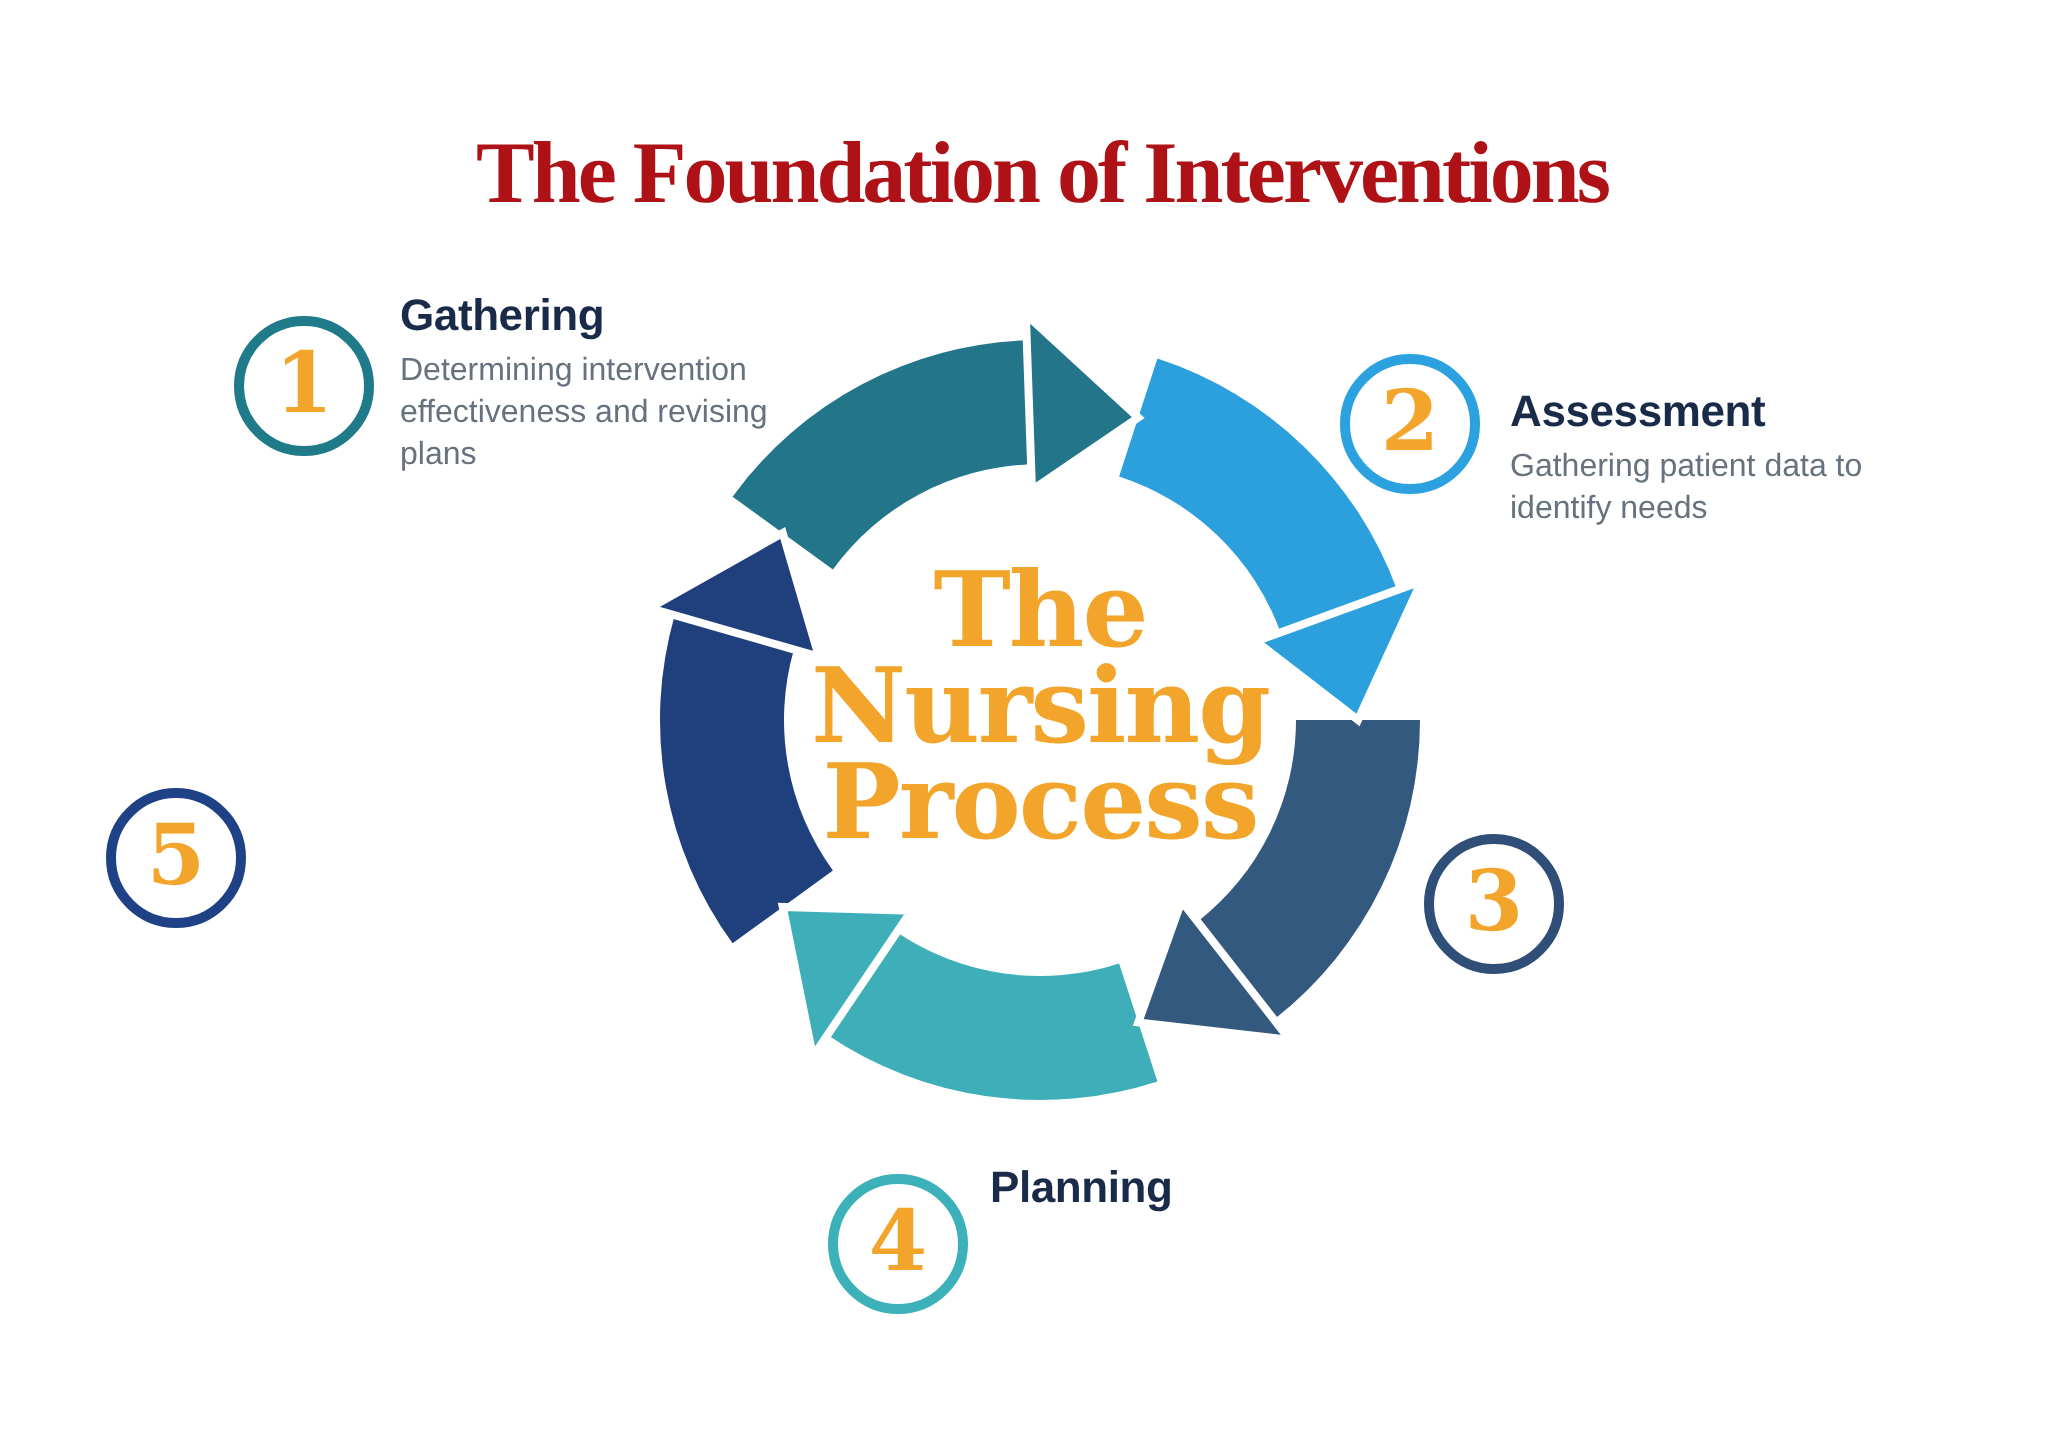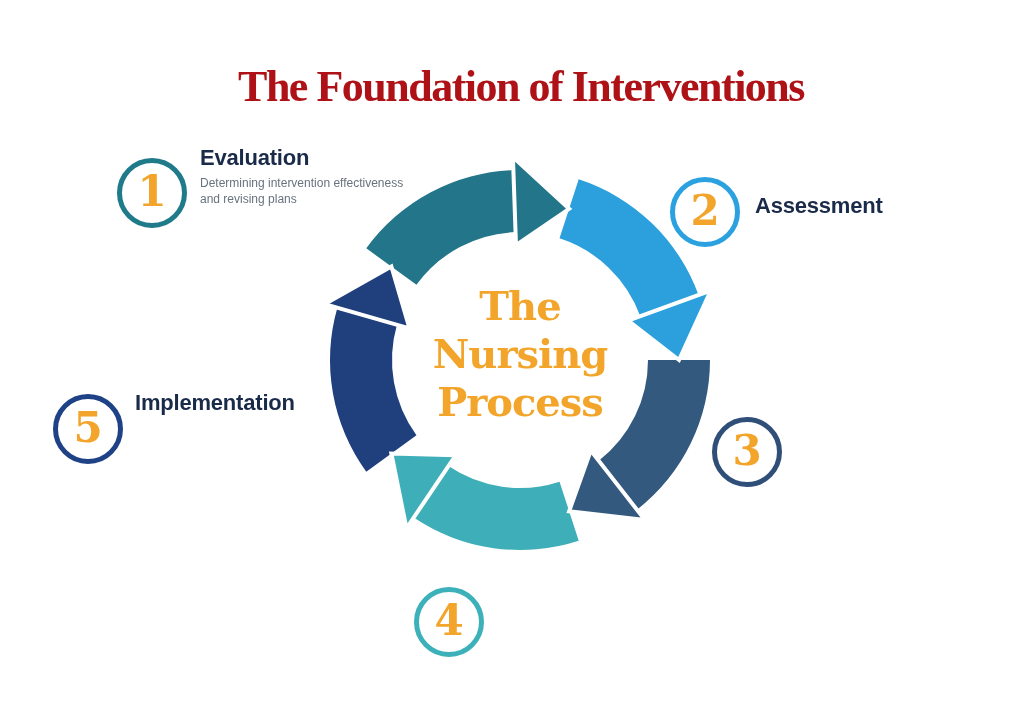--- a/index.html
+++ b/index.html
@@ -10,39 +10,39 @@
   }
   .main-title{
     position:absolute;top:57px;left:0;width:100%;text-align:center;margin:4px;
     font-family:"Liberation Serif","DejaVu Serif",serif;font-weight:700;
     font-size:44px;letter-spacing:-1.5px;color:var(--title-red);
   }
   .cycle-svg{position:absolute;left:310px;top:150px;}
   .center-label{
     position:absolute;left:370px;top:282px;width:300px;text-align:center;
     font-family:"DejaVu Serif","Liberation Serif",serif;font-weight:700;
-    font-size:40px;line-height:48px;color:var(--gold);white-space:pre-line;
+    font-size:52px;line-height:48px;color:var(--gold);white-space:pre-line;
     letter-spacing:-1px;
   }
   .step-circle{
     position:absolute;width:70px;height:70px;box-sizing:border-box;
     border:5px solid #333;border-radius:50%;background:#fff;
     display:flex;align-items:center;justify-content:center;
   }
   .step-number{
     font-family:"DejaVu Serif","Liberation Serif",serif;font-weight:700;
     font-size:42px;color:var(--gold);line-height:1;transform:translateY(-1px);
   }
   .step-text{position:absolute;}
   .step-title{
     margin:0 0 5px 0;font-size:22px;font-weight:700;color:var(--step-title);
     letter-spacing:-0.2px;
   }
   .step-desc{
-    margin:0;font-size:12px;line-height:1.3;color:var(--step-desc);
+    margin:0;font-size:16px;line-height:1.3;color:var(--step-desc);
   }
 </style>
 </head>
 <body style="--title-red: #AE1217; --gold: #F2A52A; --step-title: #1A2B4A; --step-desc: #68727F;">
 
 <h1 class="main-title">The Foundation of Interventions</h1>
 
 <svg class="cycle-svg" width="420" height="420" viewBox="0 0 420 420">
     <path d="M56.29,98.32 A190 190 0 0 1 203.37,20.12 L205.53,82.08 A128 128 0 0 0 106.45,134.76 Z" fill="#23758A"></path>
     <path d="M268.71,29.30 A190 190 0 0 1 388.54,145.02 L330.28,166.22 A128 128 0 0 0 249.55,88.26 Z" fill="#2BA0DC"></path>
@@ -58,50 +58,51 @@
 
 <div class="center-label">The
 Nursing
 Process</div>
 
 <div>
   <div class="step-circle" style="left: 117px; top: 158px; border-color: rgb(31, 122, 138);">
     <span class="step-number">1</span>
   </div>
   <div class="step-text" style="left:200px;top:145px;width:212px;">
-    <p class="step-title">Evaluation</p>
+    <p class="step-title">Gathering</p>
     <p class="step-desc">Determining intervention effectiveness and revising plans</p>
   </div>
 </div>
 
 <div>
   <div class="step-circle" style="left: 670px; top: 177px; border-color: rgb(43, 162, 223);">
     <span class="step-number">2</span>
   </div>
   <div class="step-text" style="left:755px;top:173px;width:216px;margin-top:20px;">
     <p class="step-title">Assessment</p>
+    <p class="step-desc">Gathering patient data to identify needs</p>
   </div>
 </div>
 
 <div>
   <div class="step-circle" style="left: 712px; top: 417px; border-color: rgb(47, 78, 120);">
     <span class="step-number">3</span>
   </div>
   <div class="step-text" style="left:790px;top:408px;width:222px;">
   </div>
 </div>
 
 <div>
   <div class="step-circle" style="left: 414px; top: 587px; border-color: rgb(60, 177, 185);">
     <span class="step-number">4</span>
   </div>
   <div class="step-text" style="left:495px;top:581px;width:205px;">
+    <p class="step-title">Planning</p>
   </div>
 </div>
 
 <div>
   <div class="step-circle" style="left: 53px; top: 394px; border-color: rgb(31, 66, 134);">
     <span class="step-number">5</span>
   </div>
   <div class="step-text" style="left:135px;top:390px;width:205px;">
-    <p class="step-title">Implementation</p>
   </div>
 </div>
 
 </body></html>

